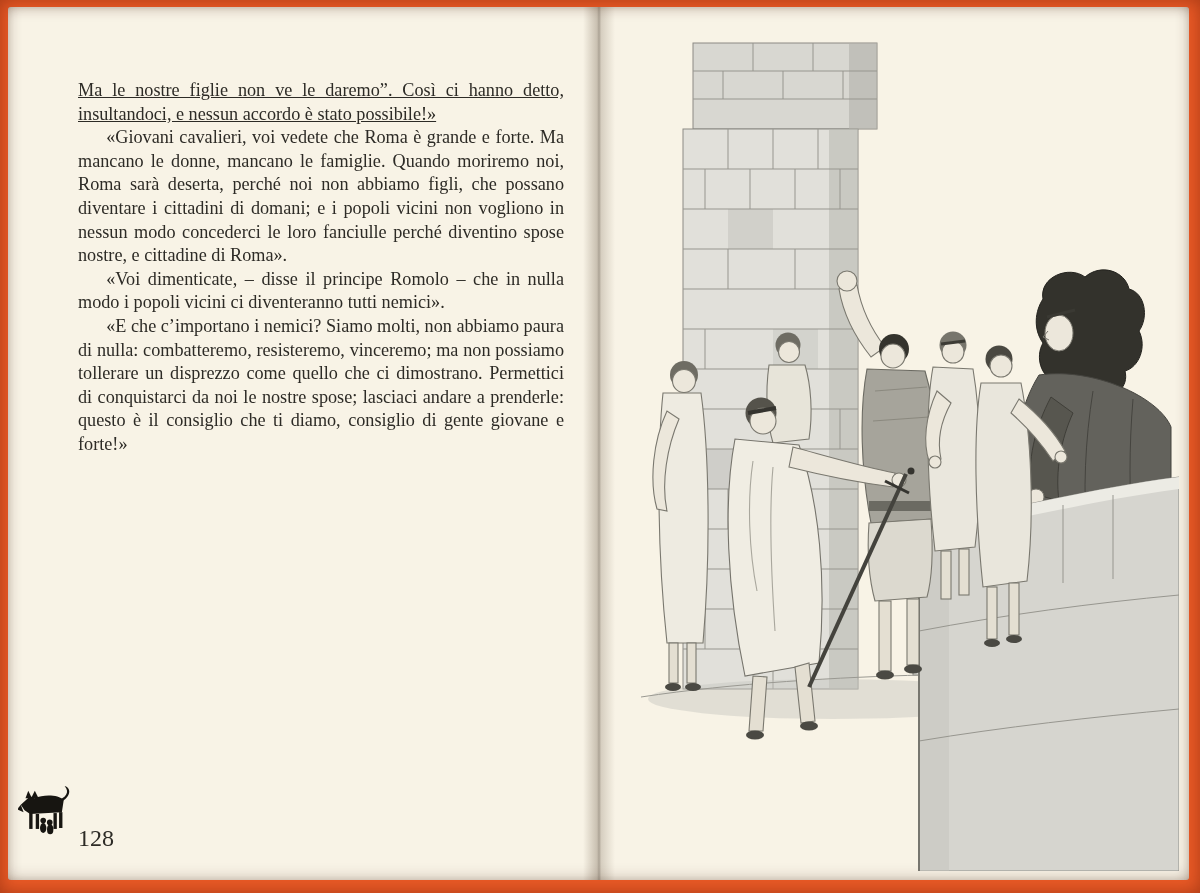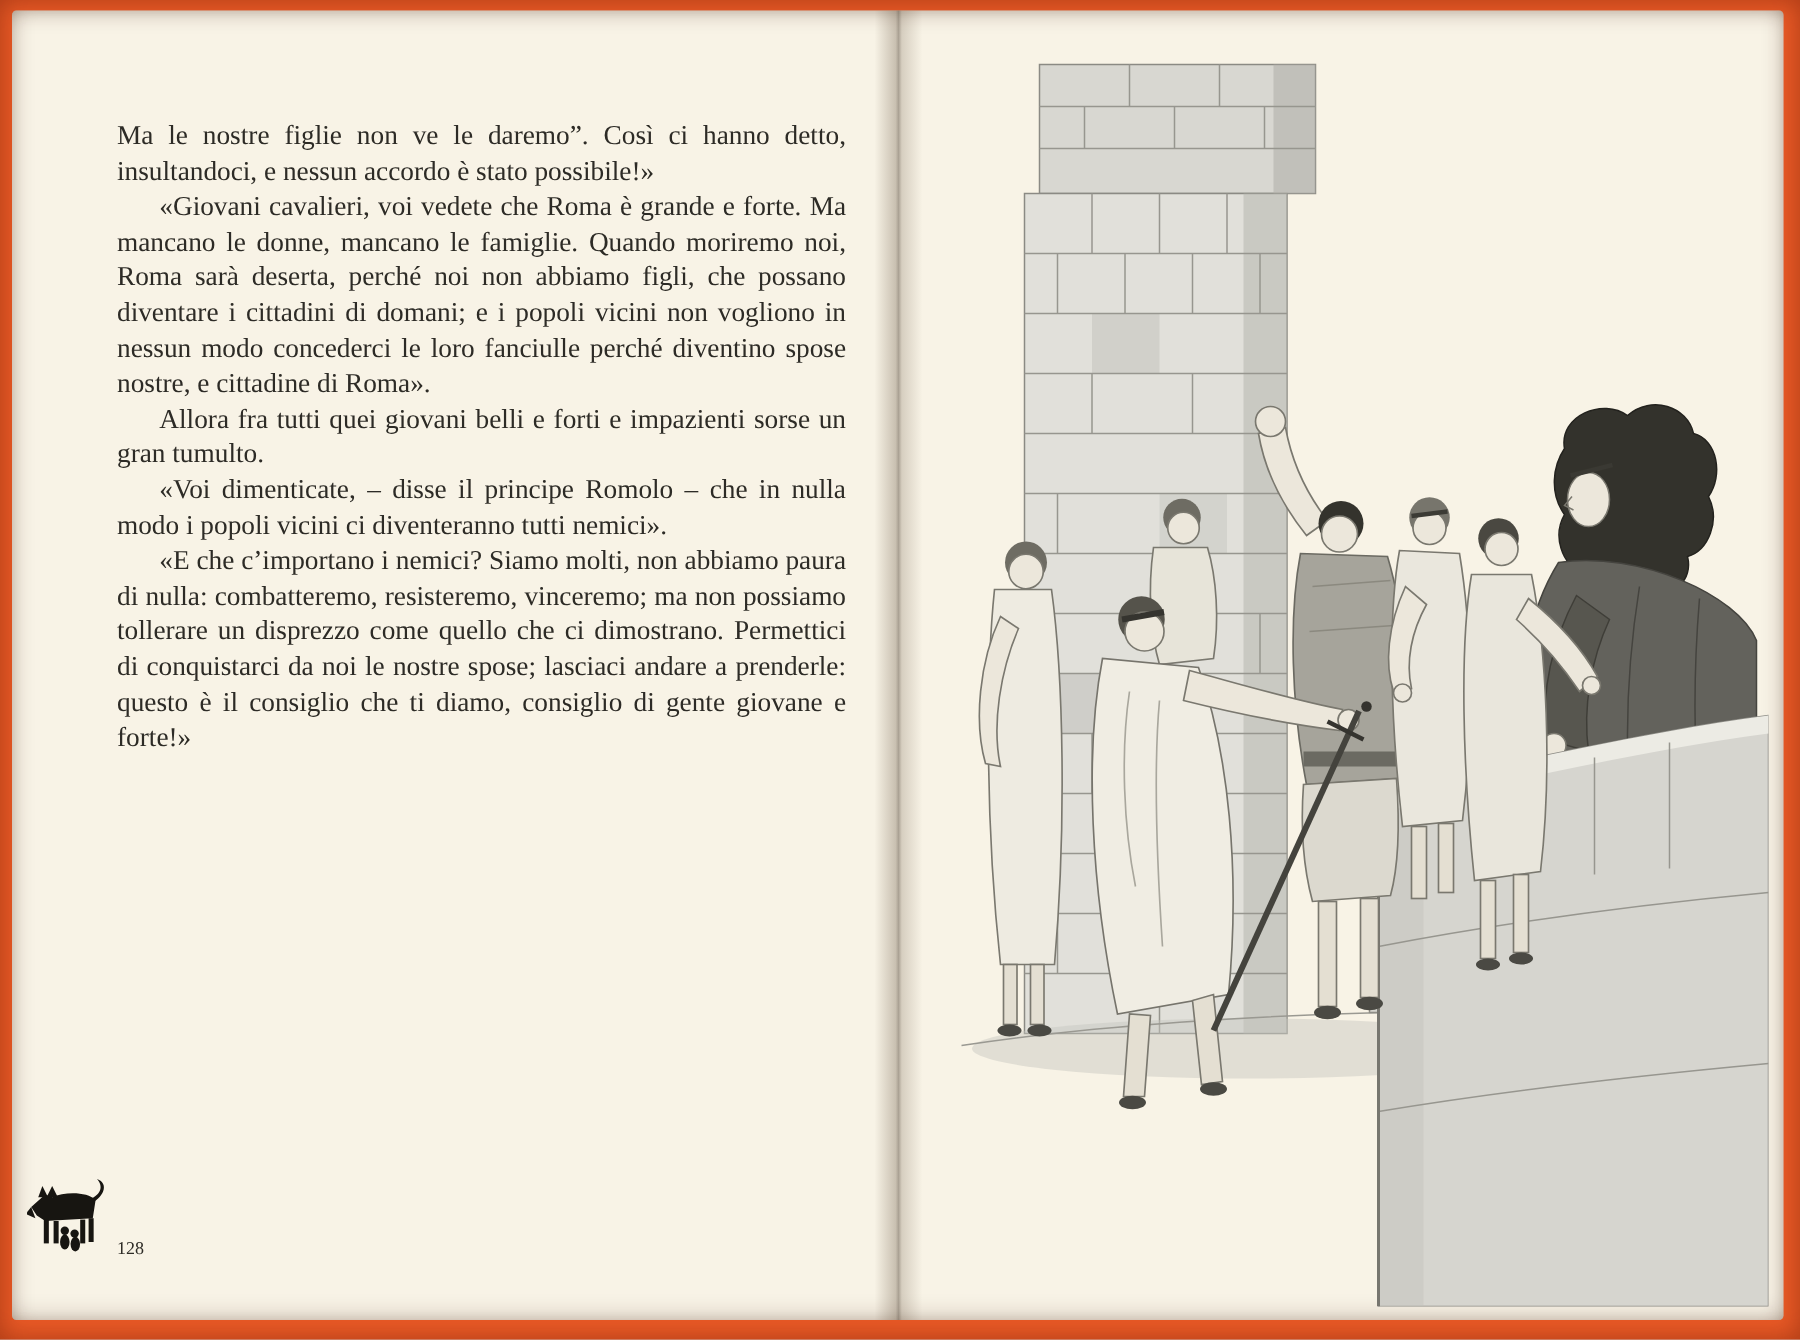--- a/index.html
+++ b/index.html
@@ -15,37 +15,36 @@
   .page{position:absolute;top:0;height:100%;width:50%;}
   .page.left{left:0;}
   .page.right{right:0;}
   .gutter{position:absolute;top:0;bottom:0;left:calc(50% - 16px);width:32px;
           background:linear-gradient(to right,rgba(80,60,40,0) 0%,rgba(80,60,40,.28) 44%,
                      rgba(55,40,25,.40) 50%,rgba(80,60,40,.20) 57%,rgba(80,60,40,0) 100%);}
   .text{position:absolute;left:70px;top:72px;width:486px;
         font-size:18.2px;line-height:23.6px;color:#2d2b26;text-align:justify;
         hyphens:auto;-webkit-hyphens:auto;}
   .text p{margin:0;text-indent:1.55em;}
-  .text p:first-child{text-indent:0;}
-  .pagenum{position:absolute;left:70px;top:818px;font-size:12px;color:#2d2b26;}
+  .text p:first-child{text-indent:0;text-decoration:underline;}
+  .pagenum{position:absolute;left:70px;top:818px;font-size:24px;color:#2d2b26;}
   .wolf{position:absolute;left:10px;top:776px;width:56px;height:62px;}
   .illus{position:absolute;left:24px;top:24px;width:556px;height:840px;}
 </style>
 </head>
 <body>
 
 <div class="stage">
   <div class="cover"></div>
   <div class="pages">
 
     <section class="page left">
       <div class="text" lang="it">
         <p>Ma le nostre figlie non ve le daremo”. Così ci hanno detto, insultandoci, e nessun accordo è stato possibile!»</p>
         <p>«Giovani cavalieri, voi vedete che Roma è grande e forte. Ma mancano le donne, mancano le famiglie. Quando moriremo noi, Roma sarà deserta, perché noi non abbiamo figli, che possano diventare i cittadini di domani; e i popoli vicini non vogliono in nessun modo concederci le loro fanciulle perché diventino spose nostre, e cittadine di Roma».</p>
-        <p>Allora fra tutti quei giovani belli e forti e impazienti sorse un gran tumulto.</p>
         <p>«Voi dimenticate, – disse il principe Romolo – che in nulla modo i popoli vicini ci diventeranno tutti nemici».</p>
         <p>«E che c’importano i nemici? Siamo molti, non abbiamo paura di nulla: combatteremo, resisteremo, vinceremo; ma non possiamo tollerare un disprezzo come quello che ci dimostrano. Permettici di conquistarci da noi le nostre spose; lasciaci andare a prenderle: questo è il consiglio che ti diamo, consiglio di gente giovane e forte!»</p>
       </div>
       <div class="pagenum">128</div>
       <svg class="wolf" viewBox="0 0 60 64">
         <g fill="#171511">
           <path d="M44,20 C55,16 59,5 50,2 C56,9 51,15 41,18 Z"></path>
           <path d="M3,22 L13,13 L18,15 C27,11 43,11 49,17 L47,30 L13,32 L7,28 Z"></path>
           <path d="M11,7 L15,15 L8,15 Z"></path>
           <path d="M18,7 L22,15 L14,15 Z"></path>

